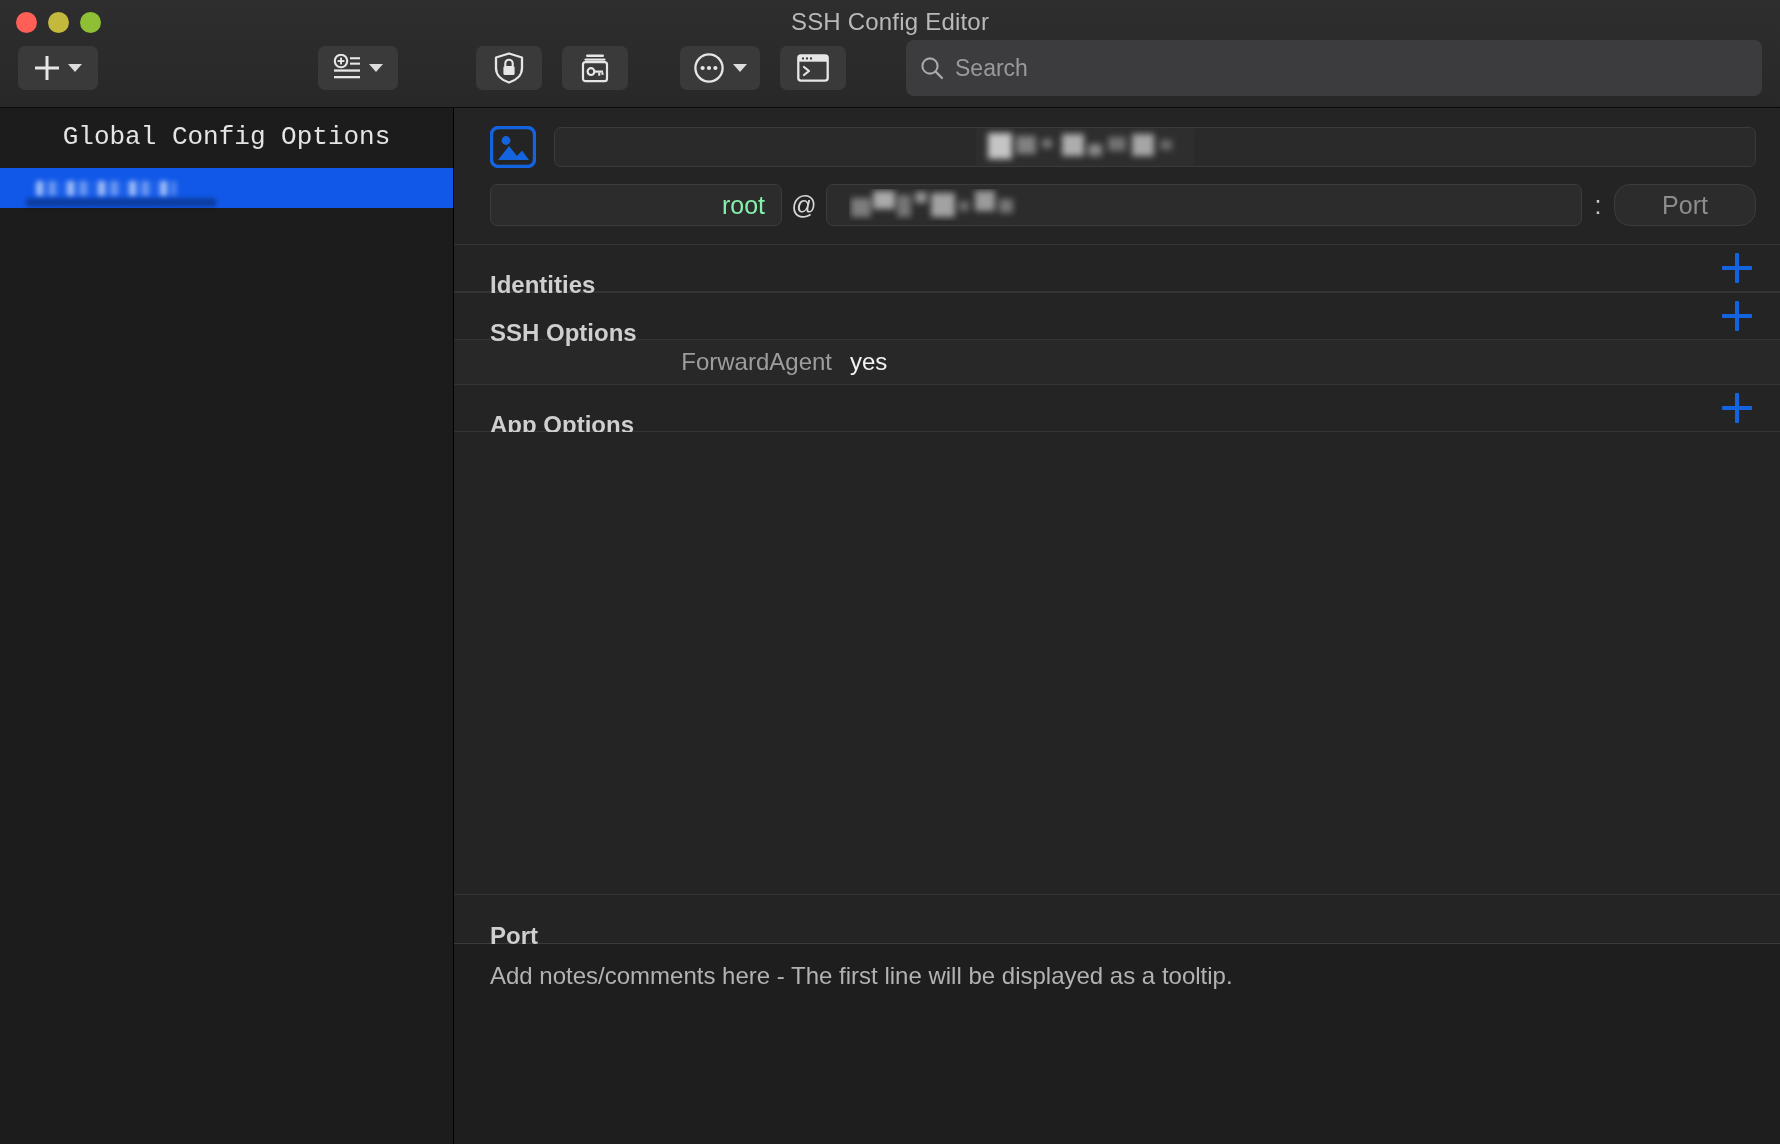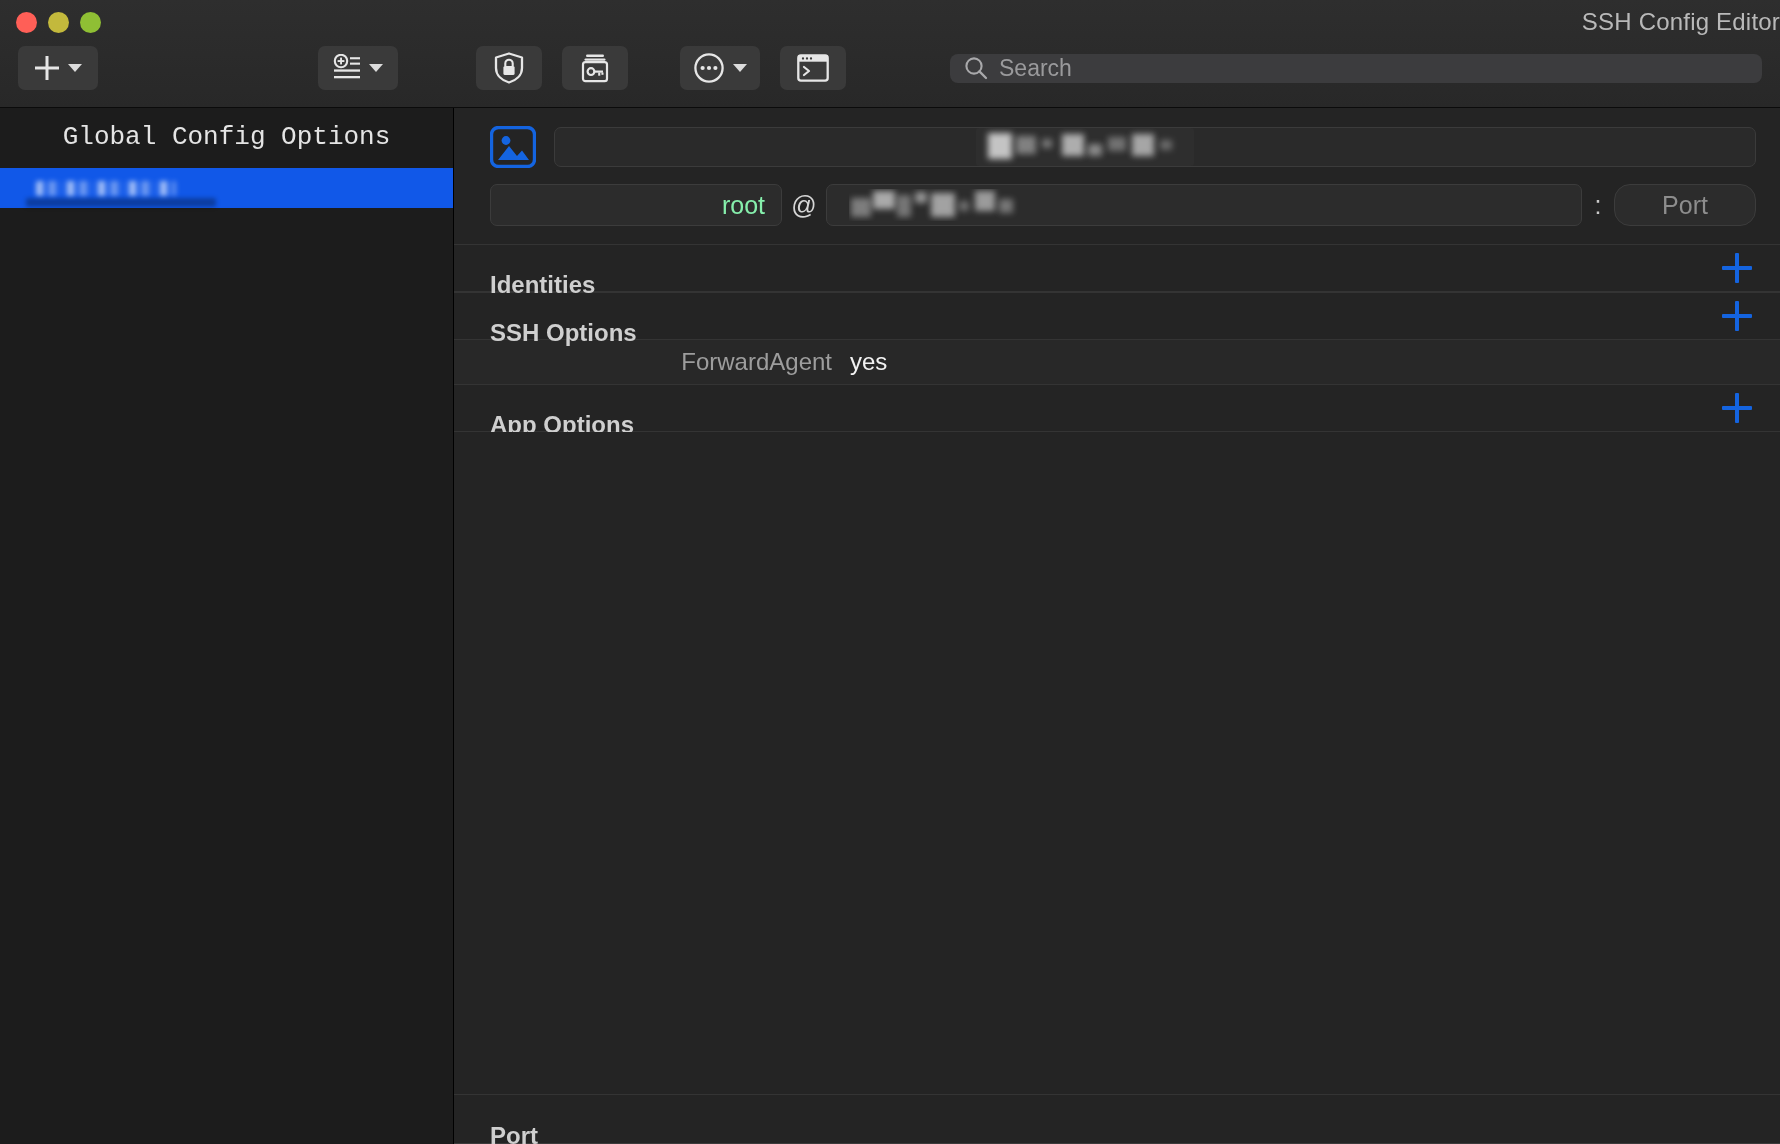--- a/index.html
+++ b/index.html
@@ -43,21 +43,21 @@
     border-radius: 50%;
     display: block;
   }
   .dot.close  { background: #ff5f57; }
   .dot.min    { background: #c3b93c; }
   .dot.zoom   { background: #8fbf34; }
 
   .win-title {
     position: absolute;
     top: 8px; left: 0; right: 0;
-    text-align: right;
+    text-align: center;
     font-size: 24px;
     color: #b9b9b9;
     letter-spacing: 0.2px;
     pointer-events: none;
   }
 
   .toolbar {
     position: absolute;
     top: 42px;
     left: 0; right: 0;
@@ -93,29 +93,28 @@
   }
 
   .spacer-a { width: 220px; }
   .spacer-b { width: 78px; }
   .spacer-c { width: 20px; }
   .spacer-d { width: 52px; }
   .spacer-e { width: 60px; }
 
   .searchbox {
     flex: 1;
-    height: 29px;
+    height: 56px;
     background: #3c3c3e;
     border-radius: 8px;
     display: flex;
     align-items: center;
     padding: 0 14px;
     gap: 11px;
     min-width: 0;
-    margin-left: 44px;
   }
   .search-ph {
     font-size: 23px;
     color: #9a9a9c;
   }
 
   
   .body {
     flex: 1;
     display: flex;
@@ -525,16 +524,17 @@
           <span class="plus-btn"></span>
         </div>
 
       </div>
 
       <div class="filler"></div>
 
       <div class="notes-head">
         <span class="section-title">Port</span>
       </div>
+      <div class="notes-area">Add notes/comments here - The first line will be displayed as a tooltip.</div>
 
     </div>
   </div>
 </div>
 
 </body></html>

